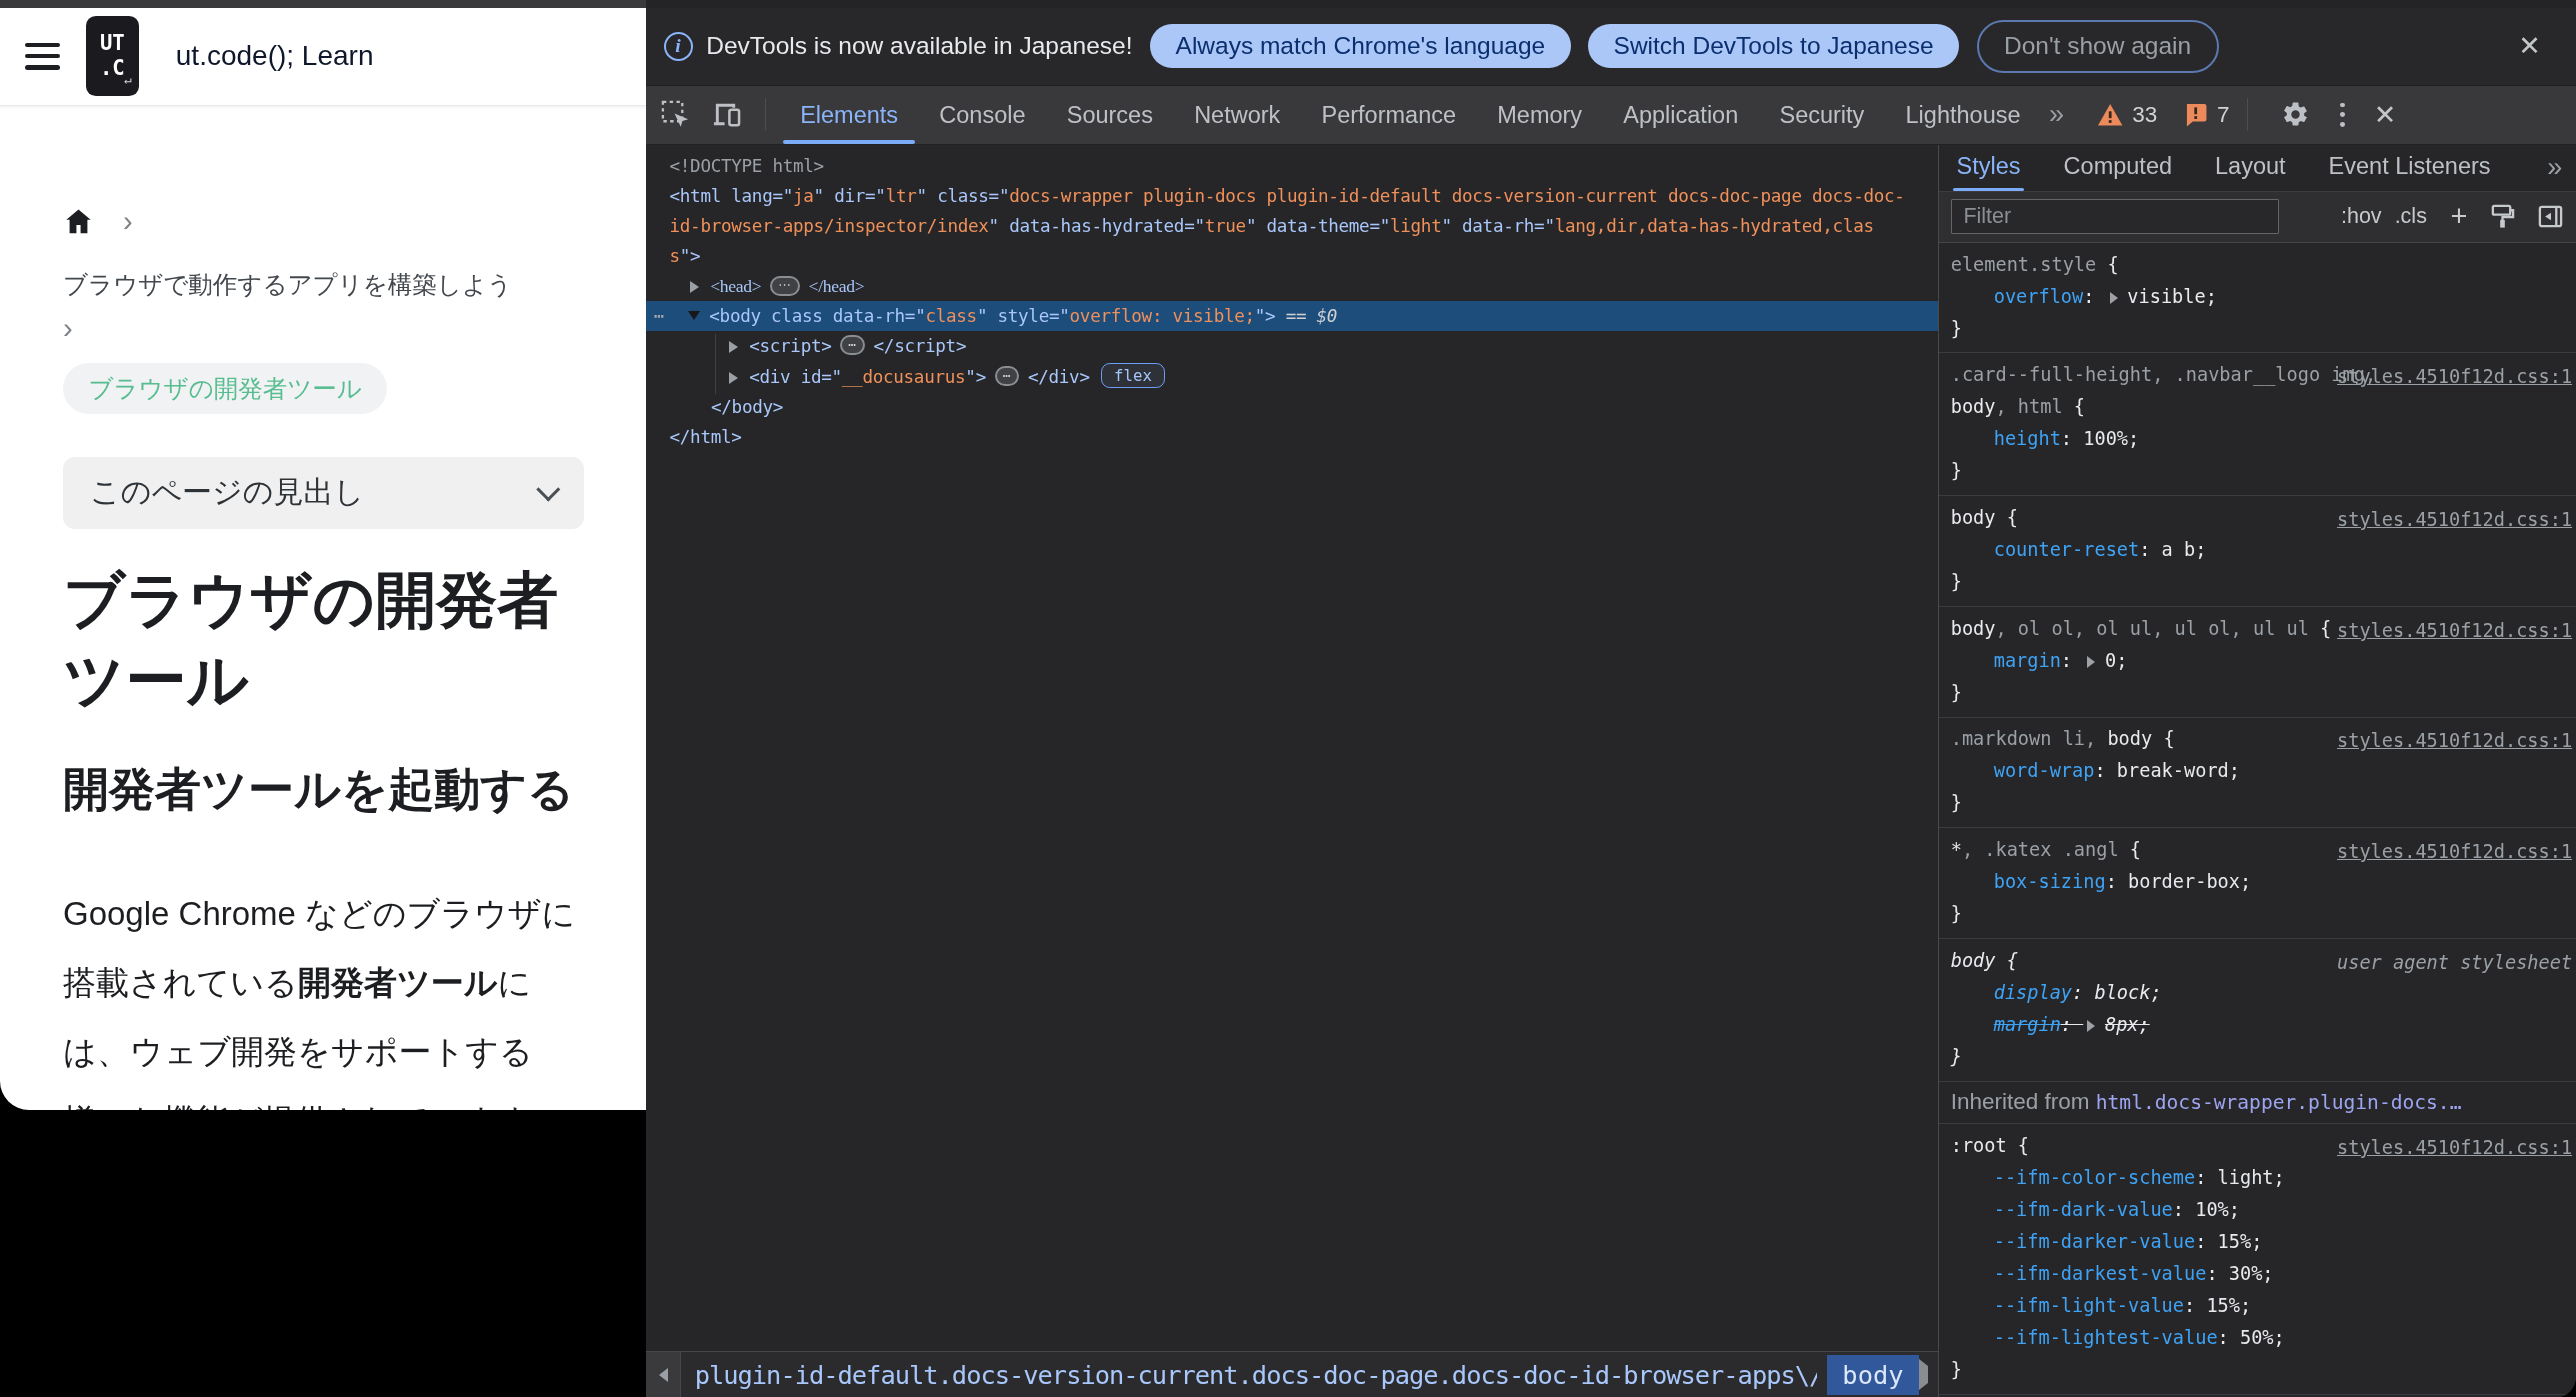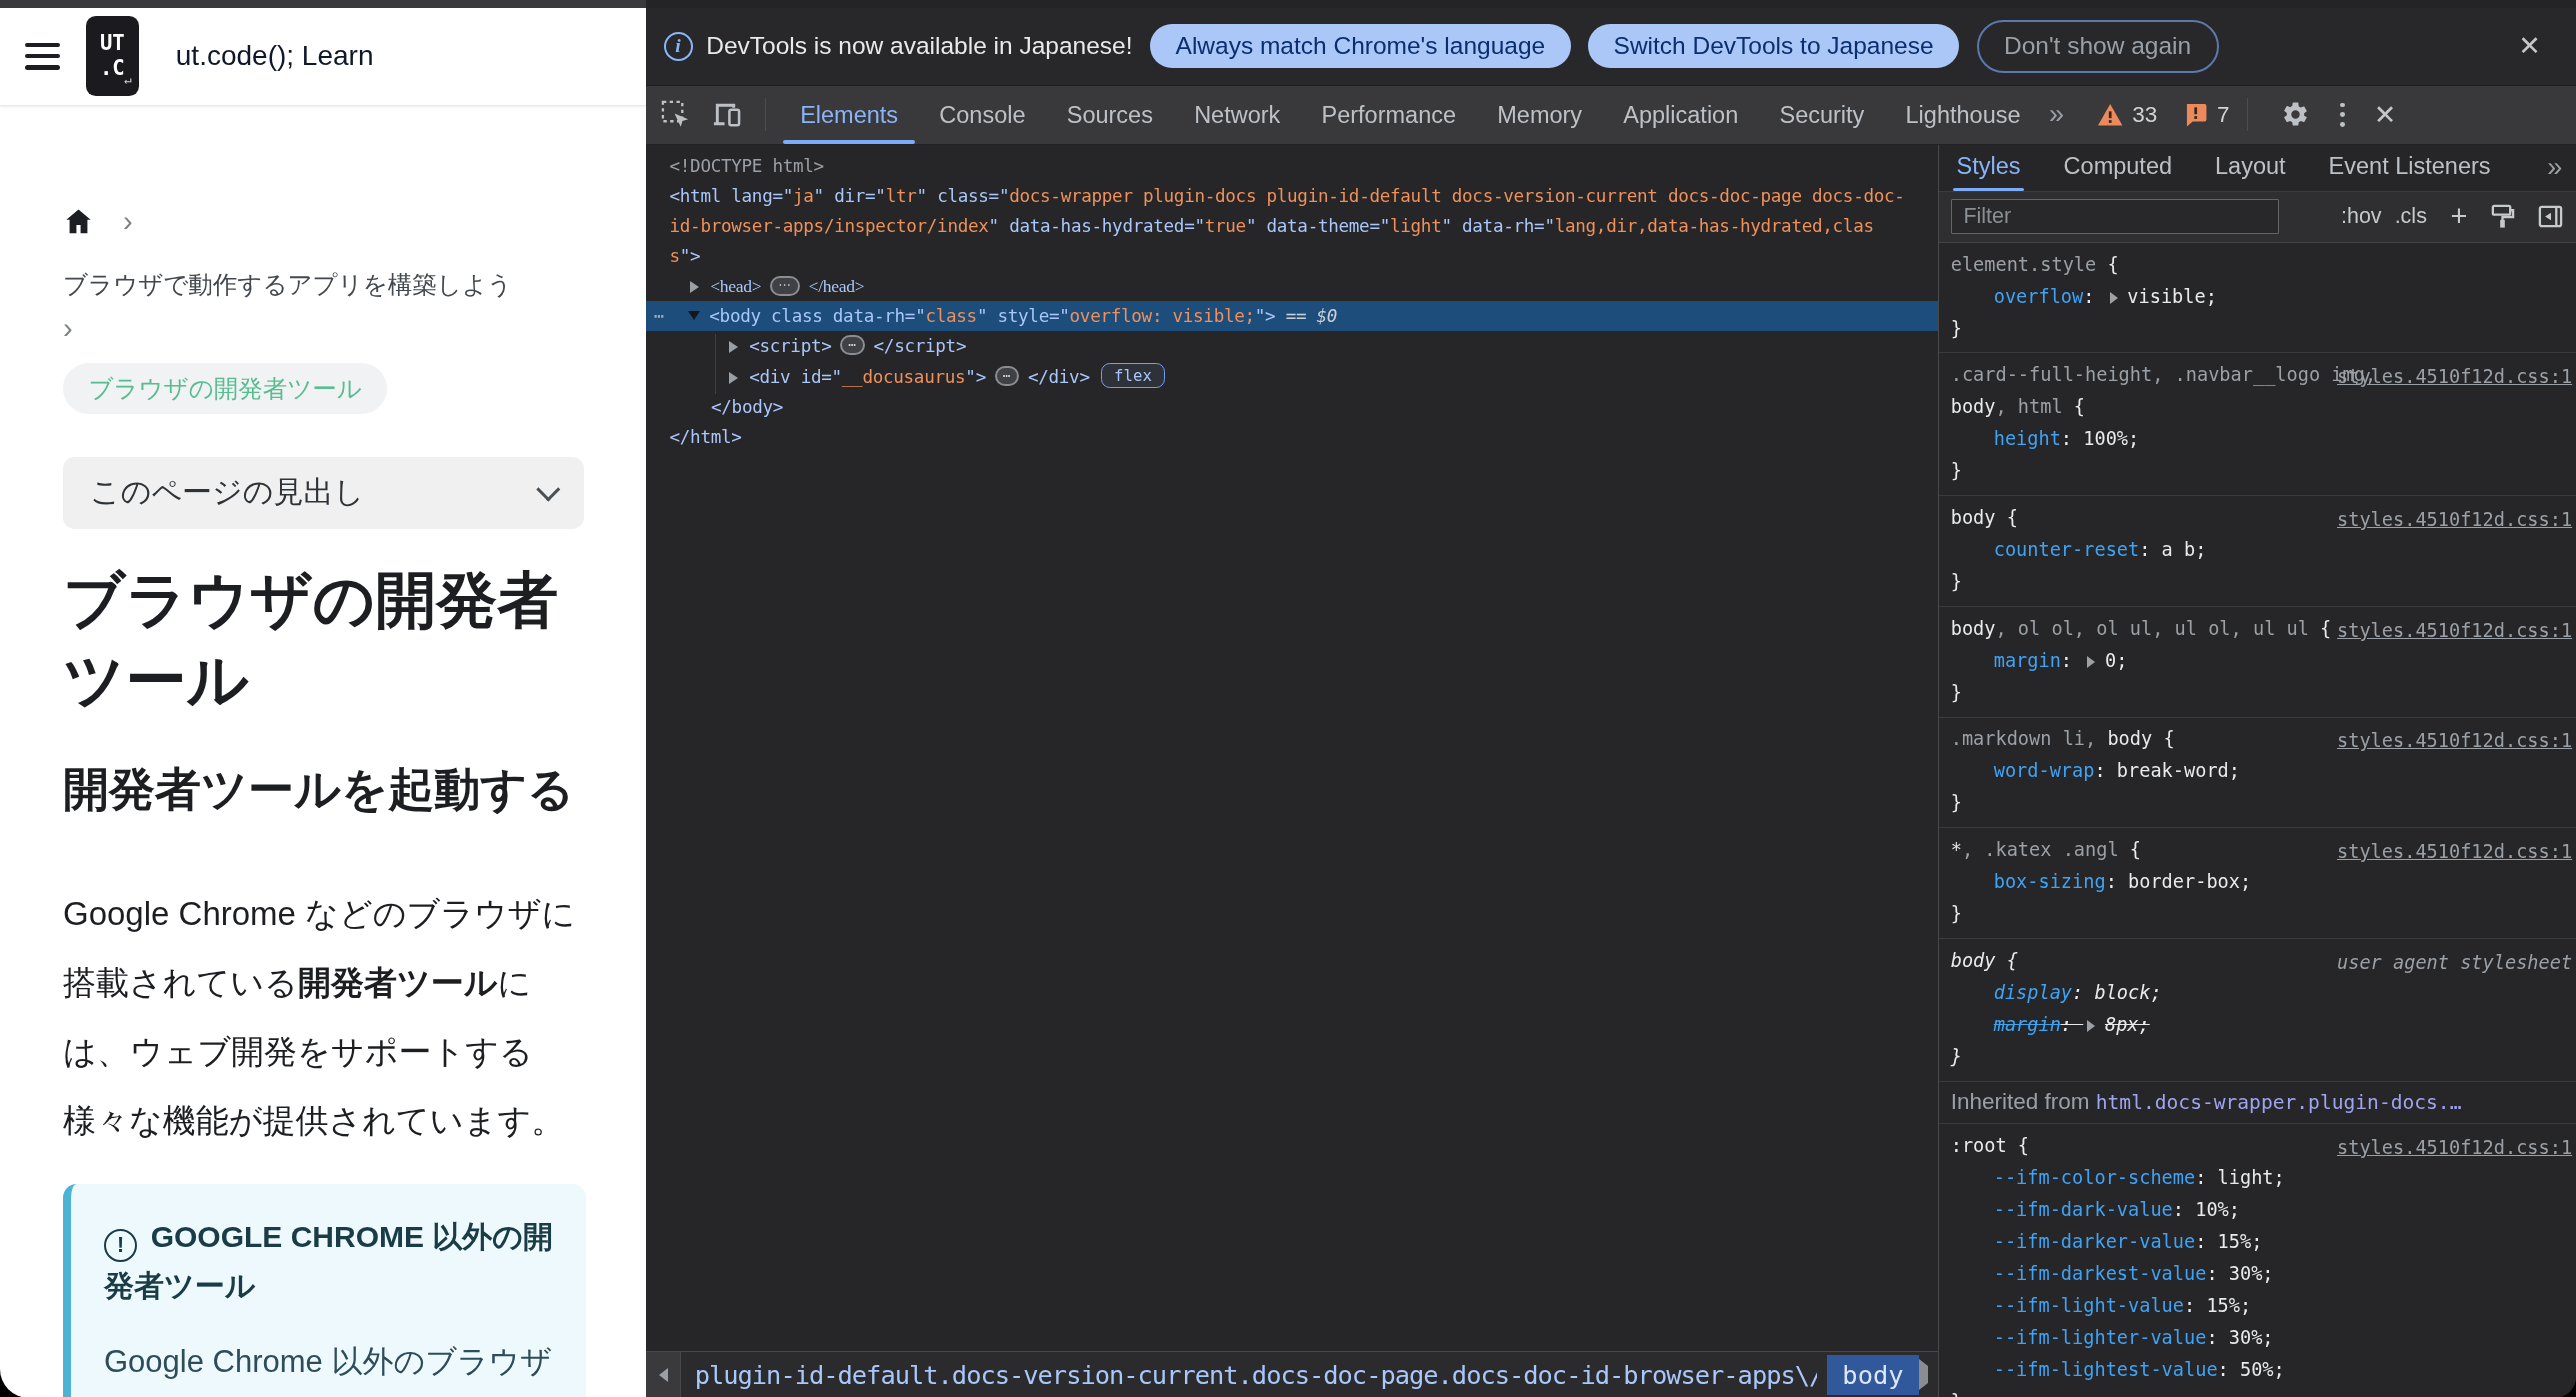--- a/index.html
+++ b/index.html
@@ -3,21 +3,21 @@
 <meta charset="utf-8">
 <style>
   * { margin:0; padding:0; box-sizing:border-box; }
   html,body { width:2576px; height:1398px; overflow:hidden; background:#000; font-family:"Liberation Sans", sans-serif; }
 
   
   .topstrip { position:absolute; top:0; left:0; width:646px; height:7.8px; background:#3a3a3c; }
   .topstrip-r { position:absolute; top:0; left:646px; right:0; height:7.8px; background:#242427; }
 
   
-  .page { position:absolute; top:7.8px; left:0; width:646px; height:1390px; background:#fff; border-bottom-left-radius:29px; overflow:hidden; }
+  .page { position:absolute; top:7.8px; left:0; width:646px; height:1102px; background:#fff; border-bottom-left-radius:29px; overflow:hidden; }
   .navbar { height:98px; display:flex; align-items:center; padding:0 25.4px; border-bottom:1px solid #e8e9eb; box-shadow:0 1px 2.9px rgba(0,0,0,.08); position:relative; z-index:2; }
   .hamburger { width:35px; display:flex; flex-direction:column; gap:6.9px; cursor:pointer; }
   .hamburger i { display:block; height:4.4px; background:#1c1e21; border-radius:2.9px; }
   .logo { margin-left:25.4px; width:53px; height:80px; background:#1b1b1f; border-radius:9.8px; color:#fff; font-family:"DejaVu Sans Mono", monospace; font-weight:bold; font-size:20.6px; display:flex; flex-direction:column; align-items:center; justify-content:center; line-height:25.4px; position:relative; }
   .logo .ret { position:absolute; bottom:3.9px; right:6.9px; font-size:12.7px; font-weight:normal; color:#cfd2d6; }
   .site-title { margin-left:37px; font-size:28px; font-weight:normal; color:#0f172a; }
 
   .content { padding:0 63px; }
   .breadcrumbs { margin-top:98px; }
   .bc-row1 { display:flex; align-items:center; gap:29px; height:35px; }
@@ -352,21 +352,20 @@
           </div>
           <div class="inh"><span>Inherited from </span><a>html.docs-wrapper.plugin-docs.…</a></div>
           <div class="rule">
             <a class="rsrc">styles.4510f12d.css:1</a>
             <div><span class="rsel"><span class="tk-w">:root </span><span class="tk-w">{</span></span></div>
             <div class="rprop"><span class="tk-p">--ifm-color-scheme</span><span class="tk-w">: light;</span></div>
             <div class="rprop"><span class="tk-p">--ifm-dark-value</span><span class="tk-w">: 10%;</span></div>
             <div class="rprop"><span class="tk-p">--ifm-darker-value</span><span class="tk-w">: 15%;</span></div>
             <div class="rprop"><span class="tk-p">--ifm-darkest-value</span><span class="tk-w">: 30%;</span></div>
             <div class="rprop"><span class="tk-p">--ifm-light-value</span><span class="tk-w">: 15%;</span></div>
-            <div class="rprop"><span class="tk-p">--ifm-lighter-value</span><span class="tk-w">: 30%;</span></div>
             <div class="rprop"><span class="tk-p">--ifm-lightest-value</span><span class="tk-w">: 50%;</span></div>
             <div class="rclose">}</div>
           </div>
         </div>
     </div>
   </div>
 </div>
 
 
 </body></html>

